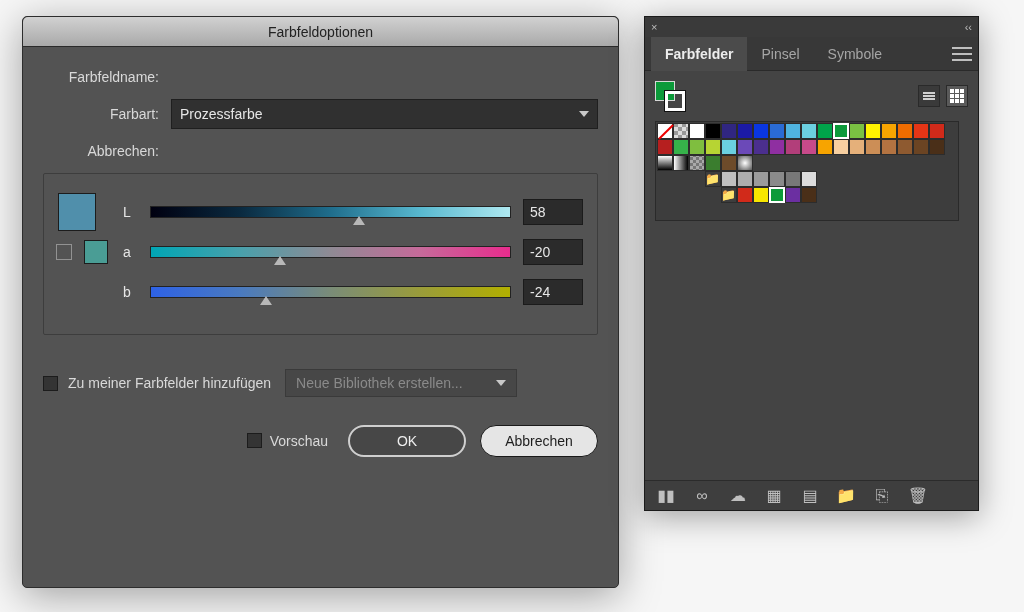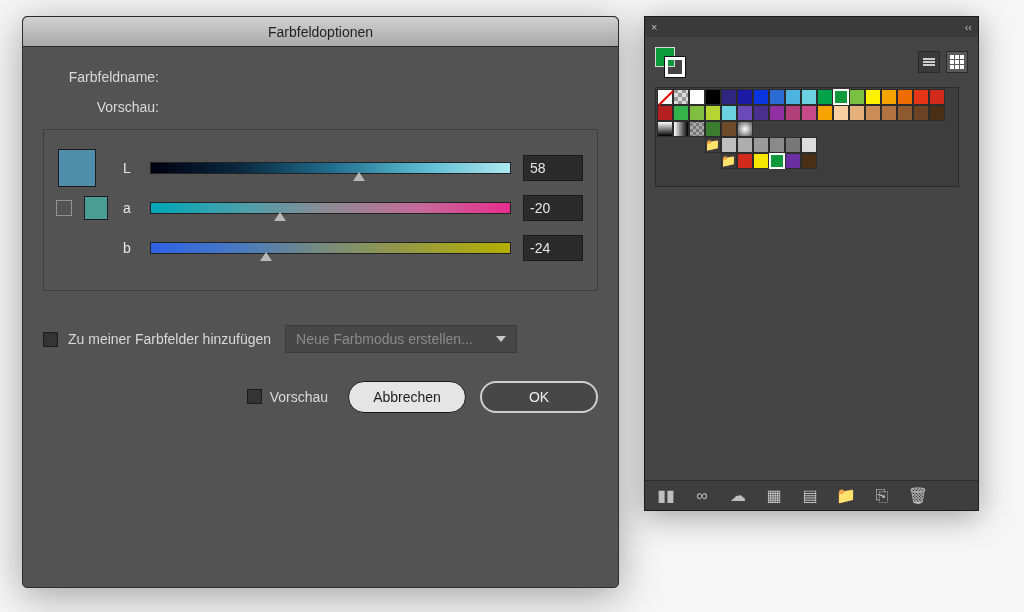--- a/index.html
+++ b/index.html
@@ -108,24 +108,31 @@
 <body>
 
 <div class="dialog">
   <div class="titlebar">Farbfeldoptionen</div>
   <div class="body">
 
     <div class="form-row">
       <div class="form-label">Farbfeldname:</div>
     </div>
 
-
-
     <div class="form-row">
-      <div class="form-label">Vorschau:</div>
+      <div class="form-label">Farbart:</div>
+      <div class="select">
+        <span>Prozessfarbe</span>
+        <span class="chevron"></span>
+      </div>
+    </div>
+
+
+    <div class="form-row">
+      <div class="form-label">Abbrechen:</div>
     </div>
 
     <div class="slider-group">
       <div class="slider-row">
         <div class="side-col">
           <div id="big-sw" class="big-swatch" style="background: rgb(80, 143, 171);"></div>
         </div>
         <div class="ch-label">L</div>
         <div class="slider-track track-L">
           <div id="thumb-L" class="slider-thumb" style="left: 58%;"></div>
@@ -152,45 +159,55 @@
           <div id="thumb-b" class="slider-thumb" style="left: 32%;"></div>
         </div>
         <input class="num-input" value="-24" style="">
       </div>
     </div>
 
     <div class="lib-row">
       <span class="checkbox"></span>
       <span>Zu meiner Farbfelder hinzufügen</span>
       <div class="lib-select">
-        <span>Neue Farbmodus erstellen...</span>
+        <span>Neue Bibliothek erstellen...</span>
         <span class="chevron"></span>
       </div>
     </div>
 
     <div class="button-row">
       <div class="preview">
         <span class="checkbox"></span>
         <span>Vorschau</span>
       </div>
+      <div class="btn btn-primary">
+        <span>OK</span>
+      </div>
       <div class="btn btn-secondary">
         <span>Abbrechen</span>
-      </div>
-      <div class="btn btn-primary">
-        <span>OK</span>
       </div>
     </div>
 
   </div>
 </div>
 
 <div class="panel">
   <div class="panel-top">
     <span>×</span>
     <span>‹‹</span>
+  </div>
+  <div class="tabs">
+    <div class="tab active">Farbfelder</div>
+    <div class="tab">Pinsel</div>
+    <div class="tab">Symbole</div>
+    <div class="hamburger">
+        <div></div>
+        <div></div>
+        <div></div>
+      </div>
   </div>
 
   <div class="panel-body">
     <div class="topbar">
       <div class="fb-swatch">
         <div id="fb-fill" class="fb-fill" style="background: rgb(12, 154, 58);"></div>
         <div class="fb-stroke"></div>
       </div>
       <div class="view-btns">
         <div class="view-btn">

